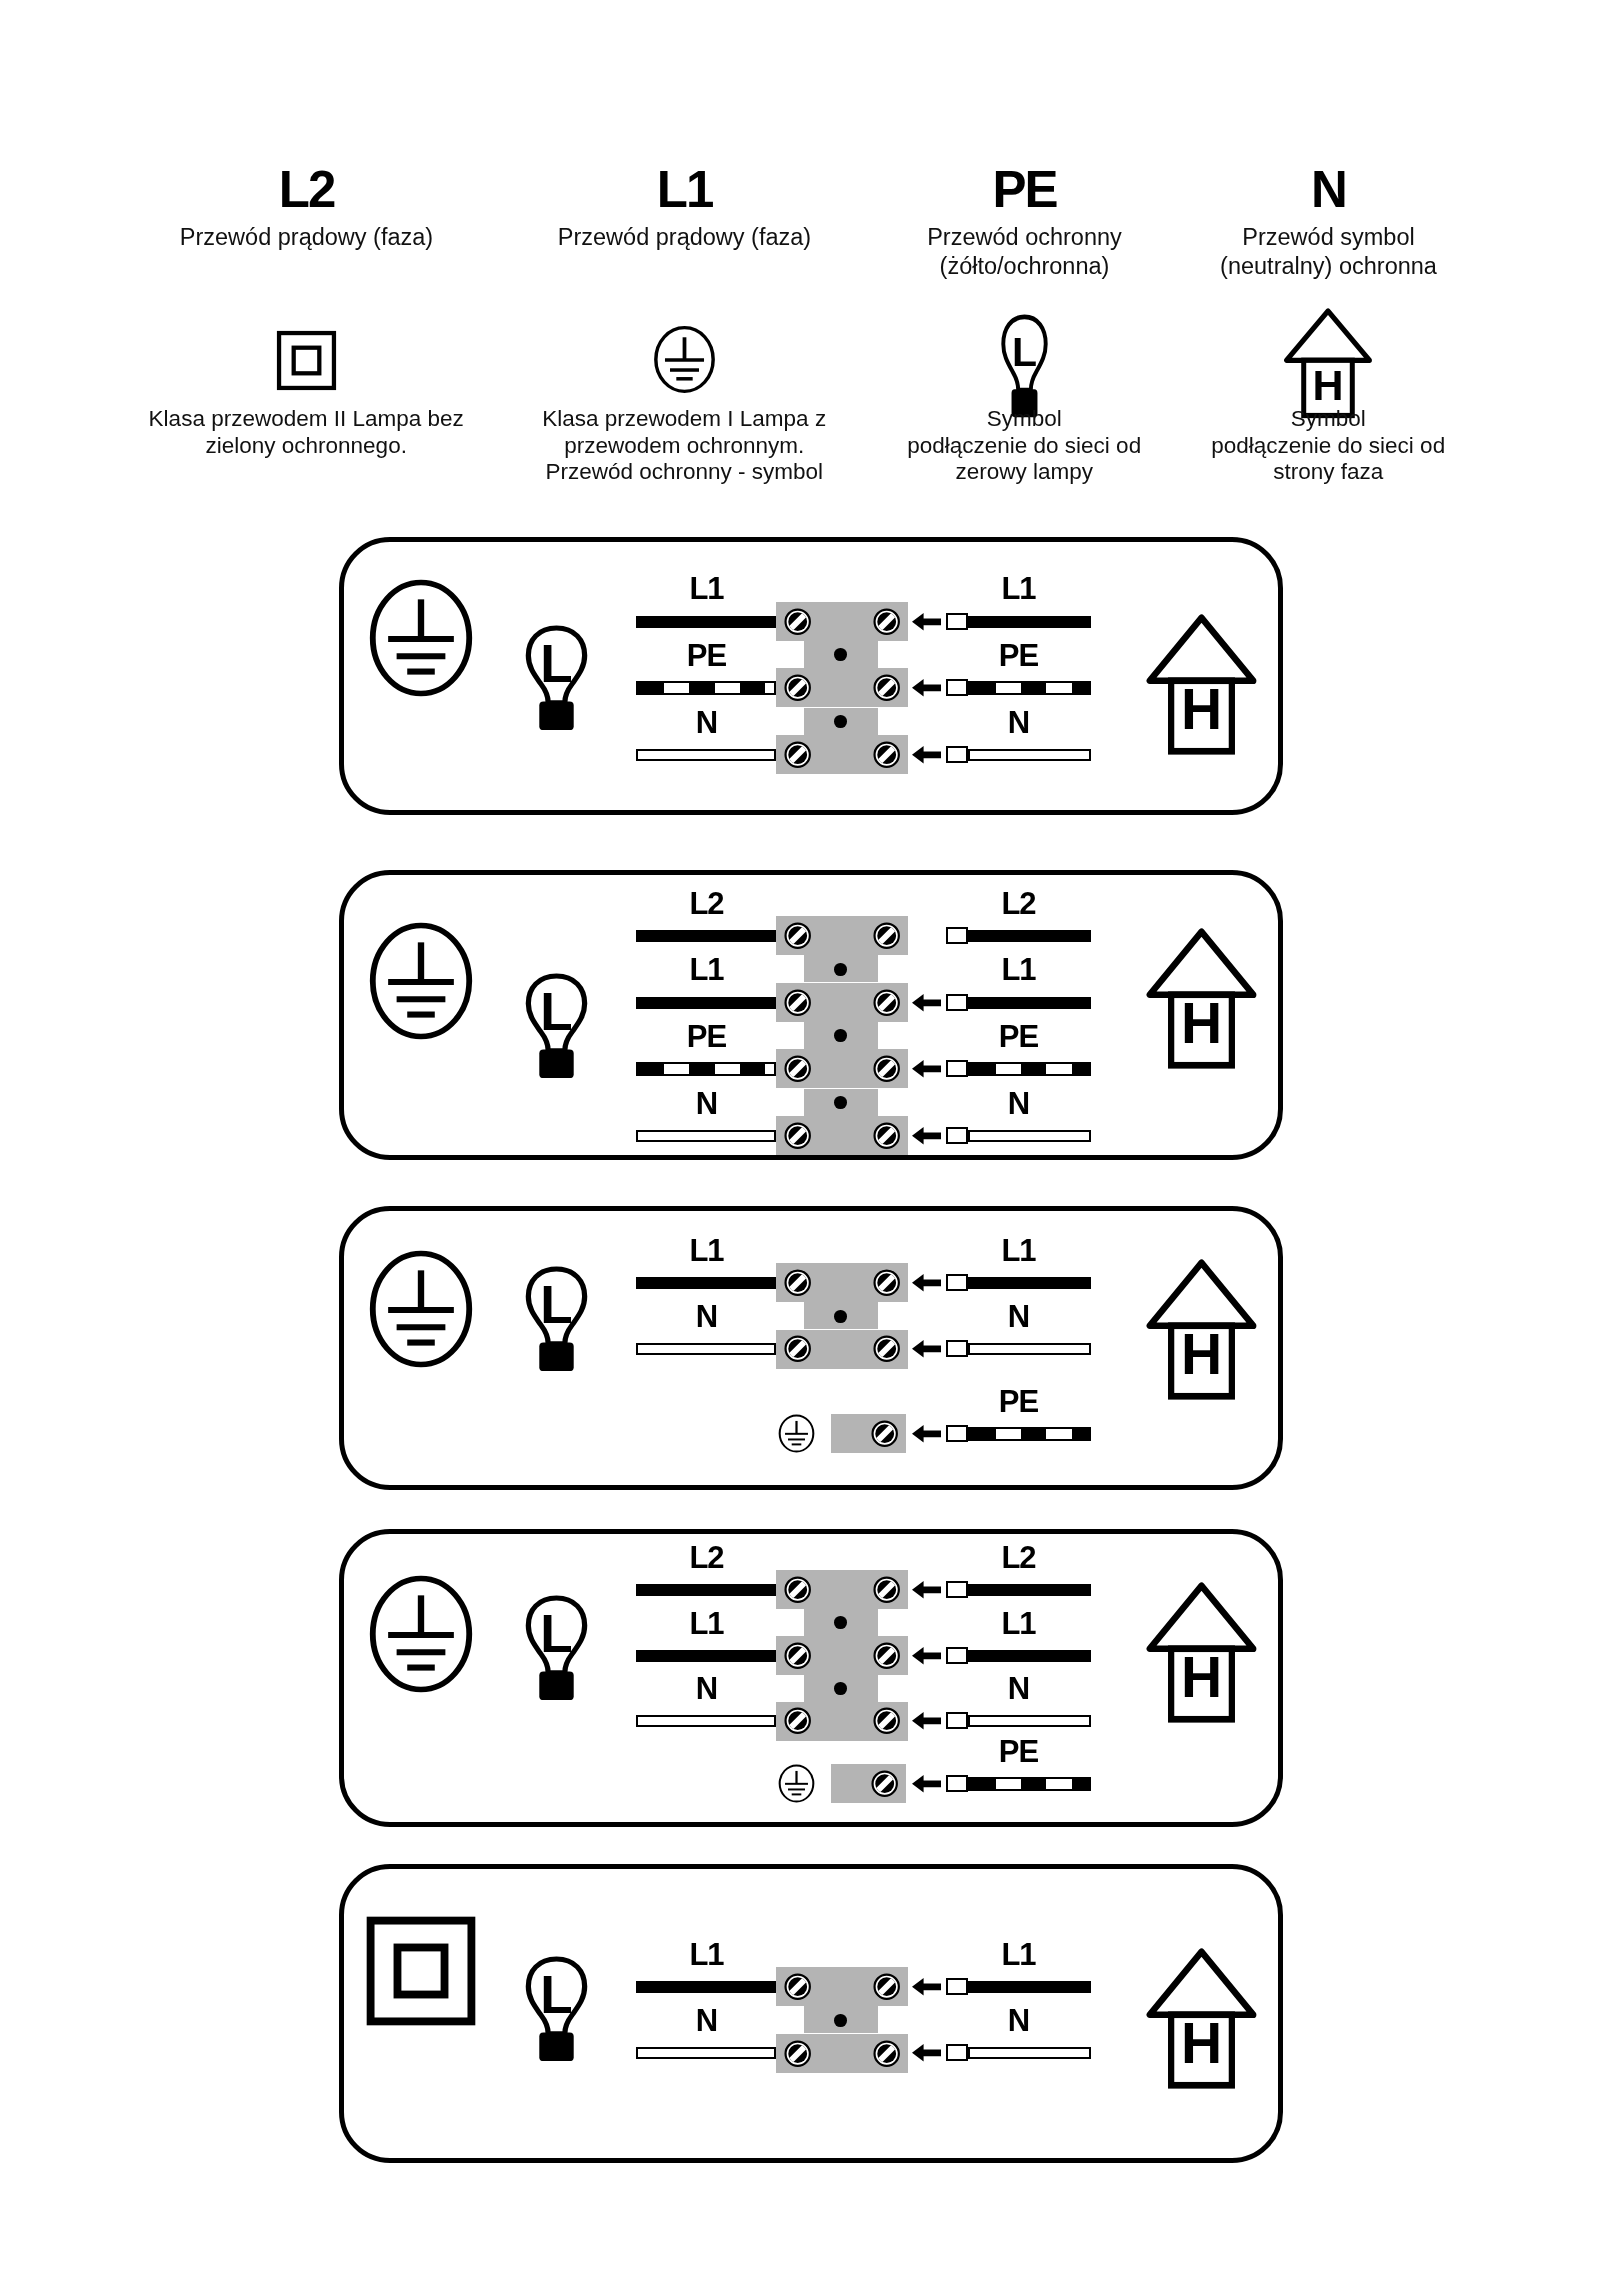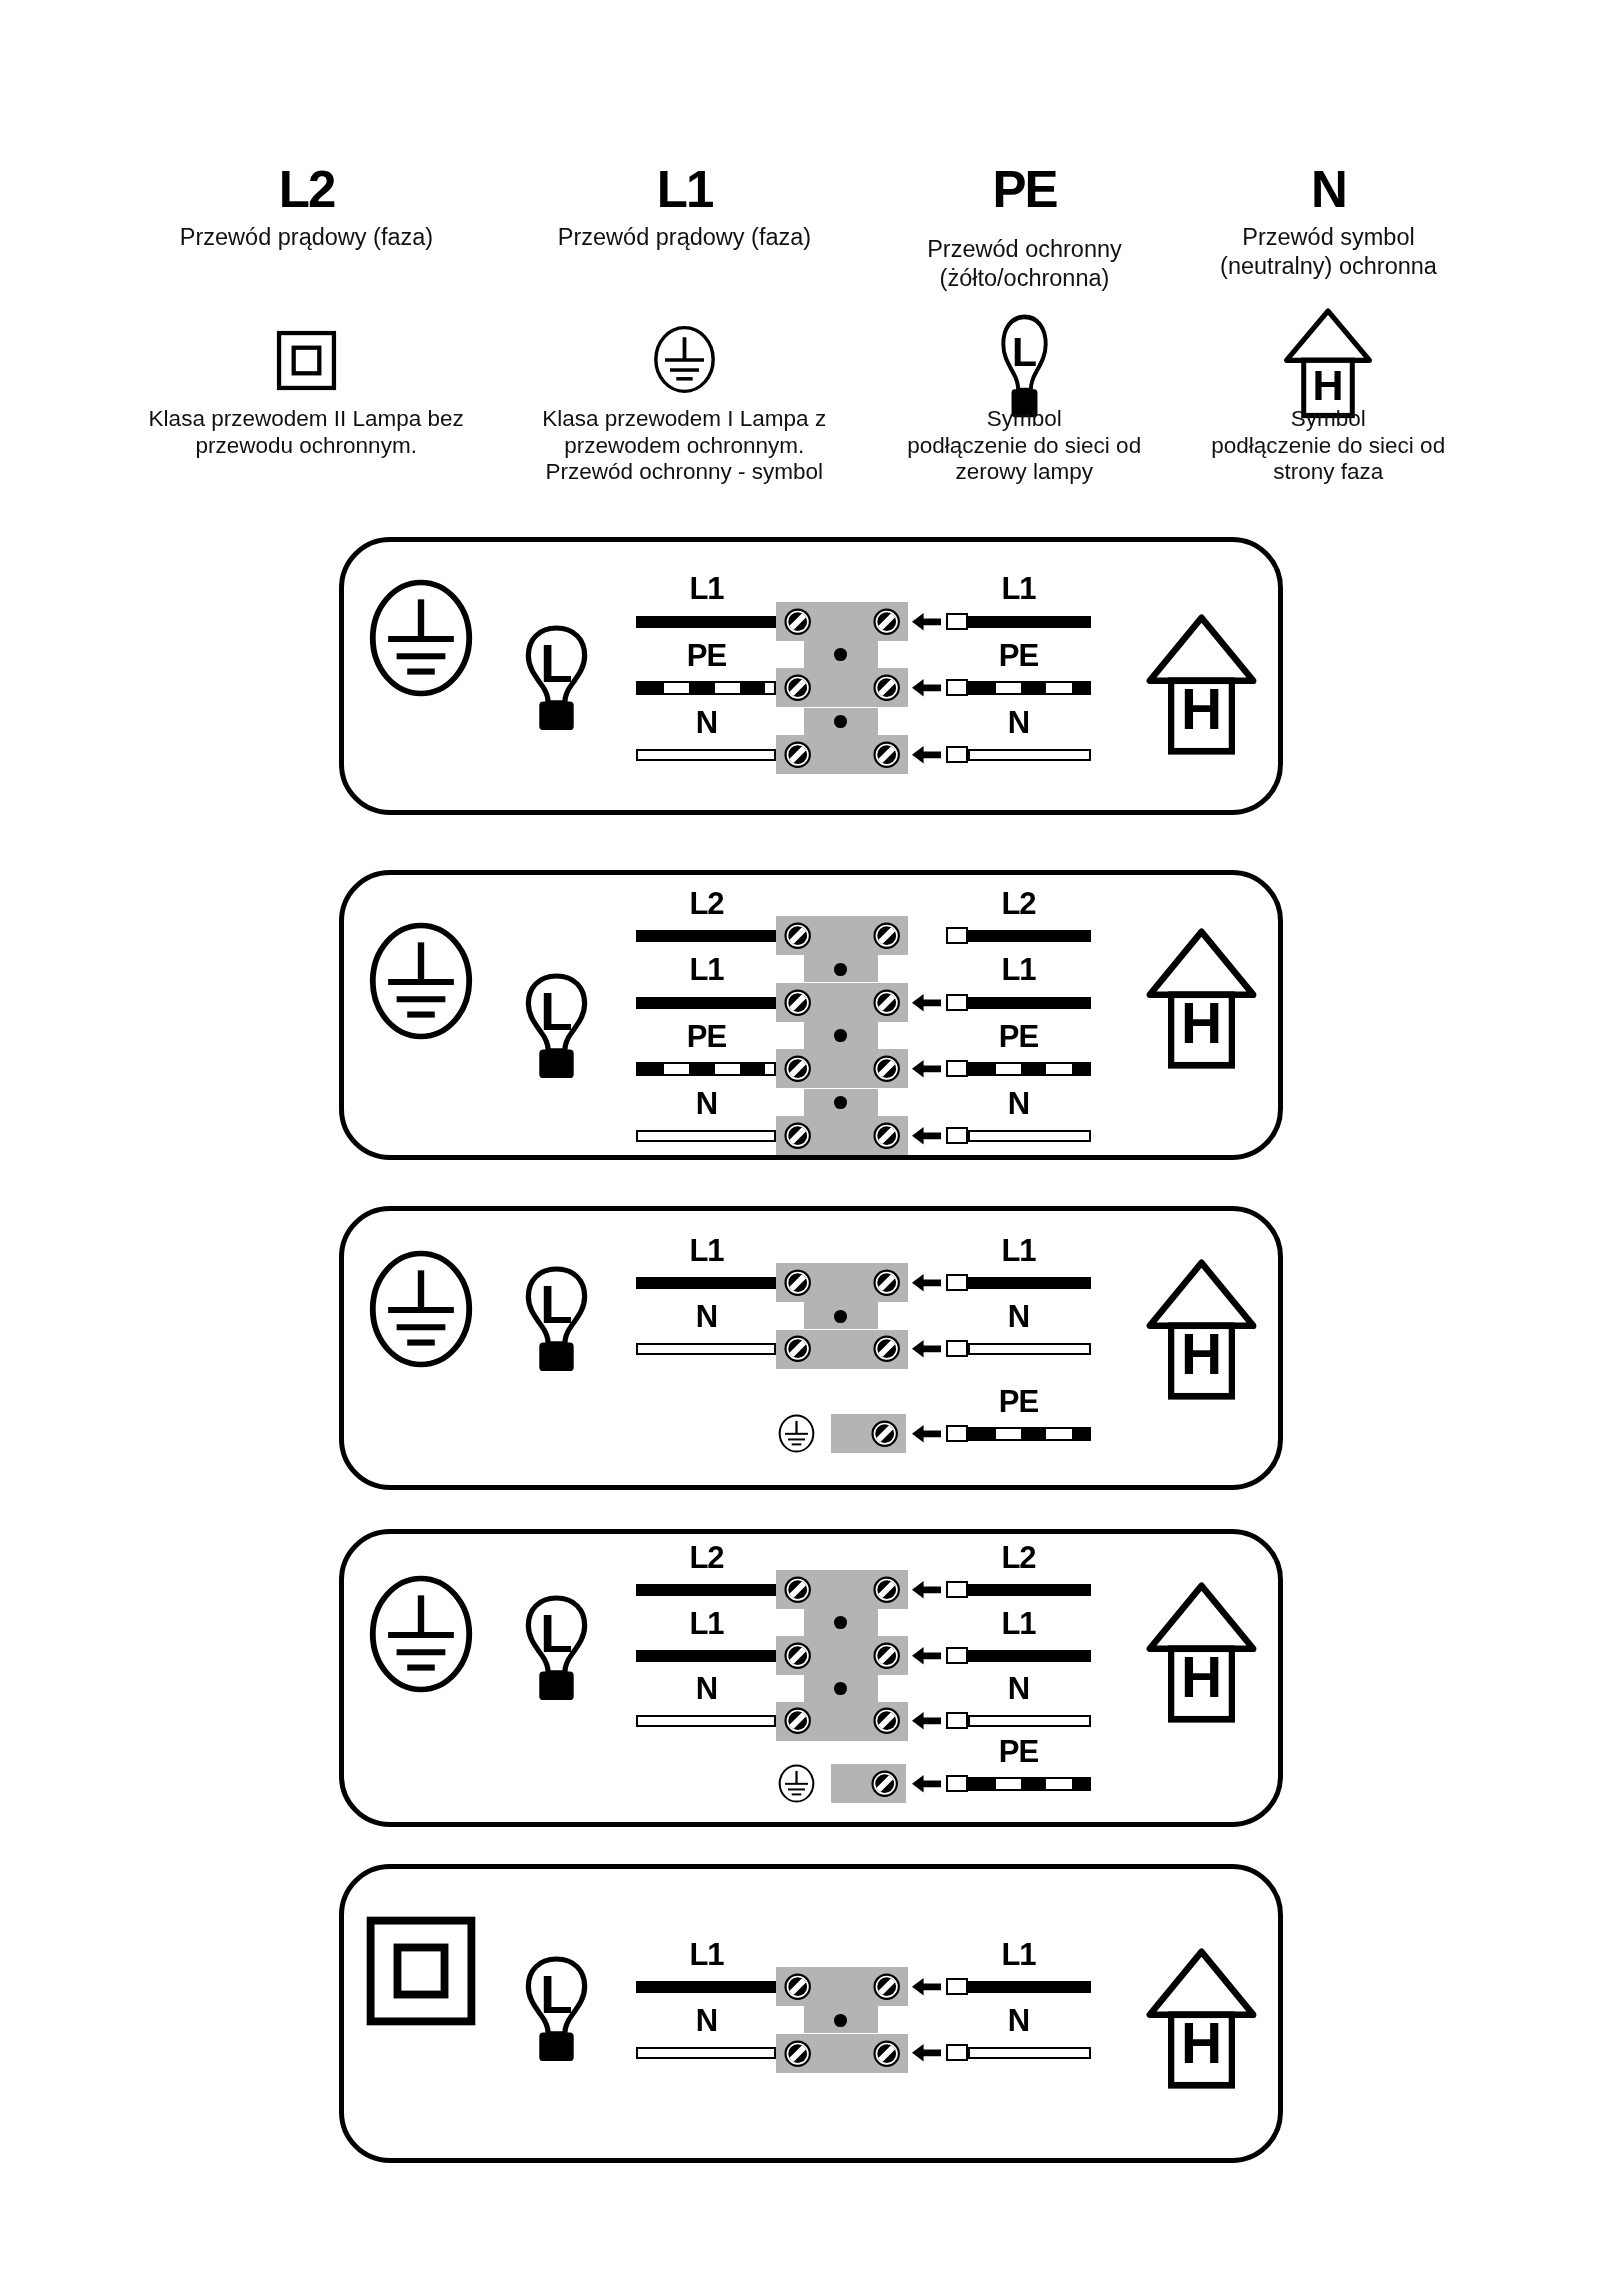--- a/index.html
+++ b/index.html
@@ -82,42 +82,42 @@
   <div class="leg-col" style="left:130px;top:0">
     <div class="leg-label" style="top:165px">L2</div>
     <div class="leg-cap" style="top:223px">
       <div>Przewód prądowy (faza)</div>
     </div>
     <svg class="abs" viewBox="0 0 100 100" preserveAspectRatio="none" style="left:146px;top:330px;width:61px;height:61px">
         <use href="#g-class2"></use>
       </svg>
     <div class="leg-symcap" style="left:-9.8px;top:406px">
       <div>Klasa przewodem II Lampa bez</div>
-      <div>przewodu ochronnym.</div>
+      <div>zielony ochronnego.</div>
     </div>
   </div>
 
   <div class="leg-col" style="left:508px;top:0">
     <div class="leg-label" style="top:165px">L1</div>
     <div class="leg-cap" style="top:223px">
       <div>Przewód prądowy (faza)</div>
     </div>
     <svg class="abs" viewBox="0 0 100 118" preserveAspectRatio="none" style="left:145px;top:325px;width:63px;height:69px">
         <use href="#g-ground"></use>
       </svg>
     <div class="leg-symcap" style="left:-9.8px;top:406px">
       <div>Klasa przewodem I Lampa z</div>
       <div>przewodem ochronnym.</div>
       <div>Przewód ochronny - symbol</div>
     </div>
   </div>
 
   <div class="leg-col" style="left:848px;top:0">
     <div class="leg-label" style="top:165px">PE</div>
-    <div class="leg-cap" style="top:235px">
+    <div class="leg-cap" style="top:223px">
       <div>Przewód ochronny</div>
       <div>(żółto/ochronna)</div>
     </div>
     <span class="lamp leg-lamp" style="left:149px;top:314px;width:55px;height:108px">
       <svg viewBox="0 0 70 112" preserveAspectRatio="none">
           <use href="#g-lamp"></use>
         </svg>
       <b class="lamp-letter">L</b>
     </span>
     <div class="leg-symcap" style="left:-9.8px;top:406px">

